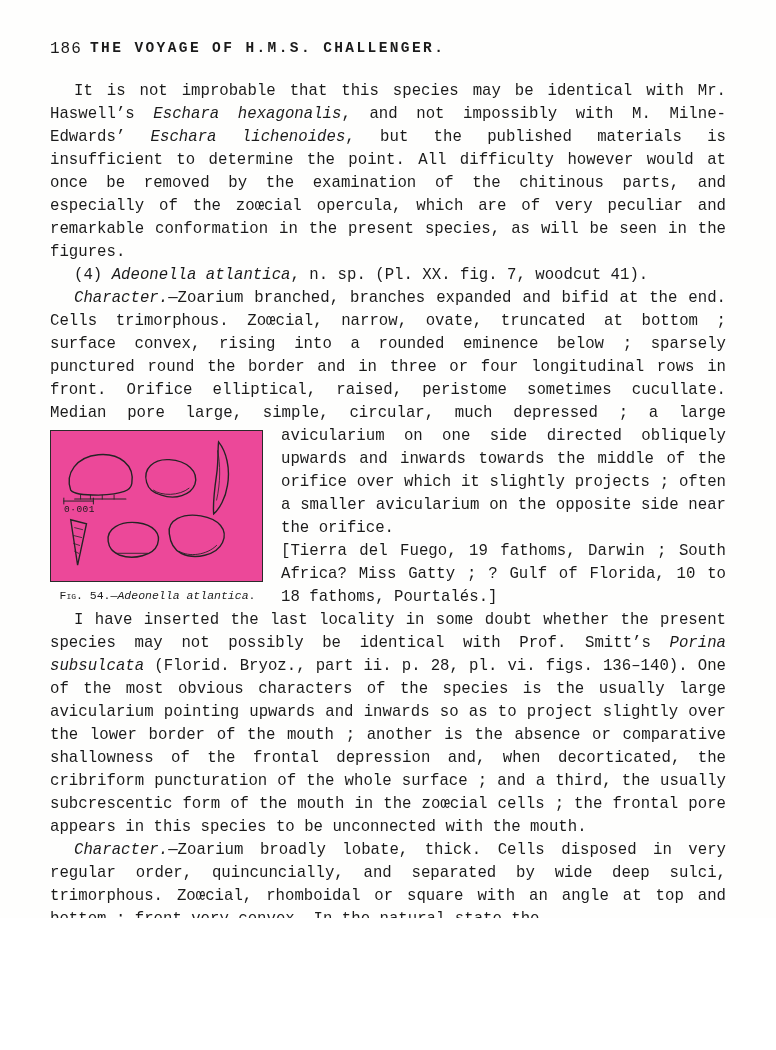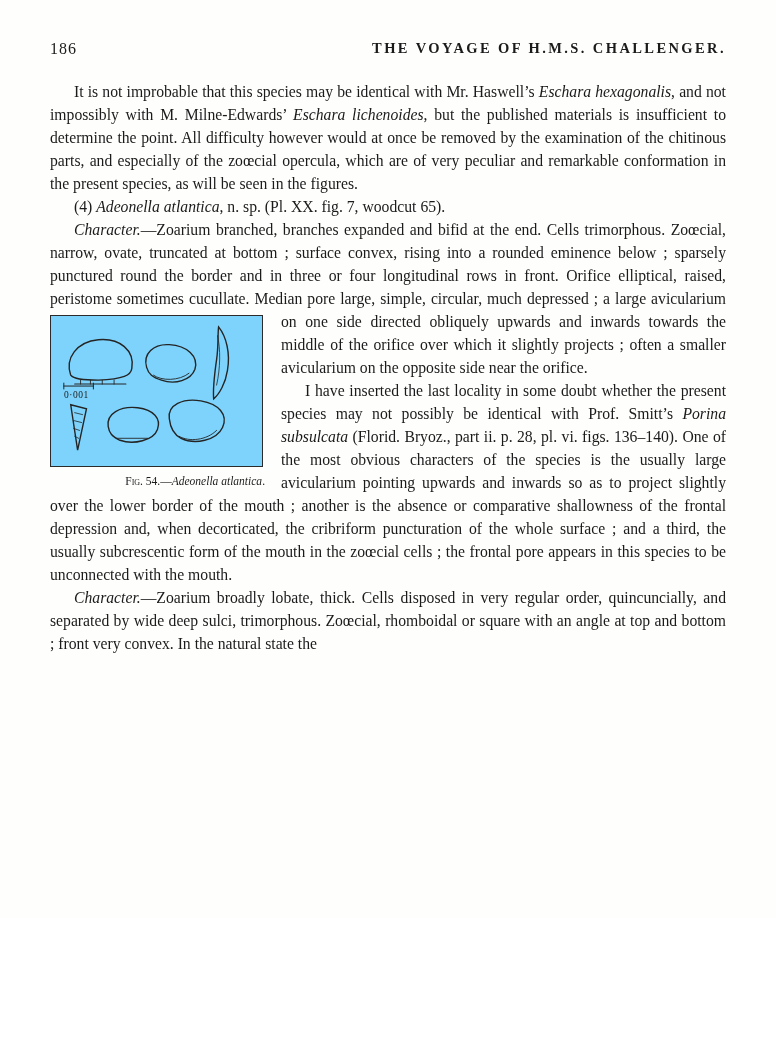--- a/index.html
+++ b/index.html
@@ -1,59 +1,59 @@
 <!DOCTYPE html>
 <html><head>
 <meta charset="utf-8">
 <style>
   html,body{margin:0;padding:0;background:#ffffff;}
   .page{
     width:776px;height:918px;box-sizing:border-box;
     background:#fefefd;color:#1b1b1b;
     padding:38px 50px 0 50px;
-    font-family:Liberation Serif, serif;
+    font-family:Liberation Mono, monospace;
     position:relative;overflow:hidden;
   }
   .header{position:relative;height:26px;margin-bottom:16px;}
   .pagenum{position:absolute;left:0;top:2px;font-size:16px;letter-spacing:1px;}
-  .runtitle{position:absolute;left:40px;right:0;top:2px;text-align:right;
+  .runtitle{position:absolute;left:40px;right:0;top:2px;text-align:left;
     font-size:14.5px;font-weight:bold;letter-spacing:2.4px;}
   .bodytext{font-size:15.7px;line-height:23px;text-align:justify;}
   .bodytext p{margin:0;}
   .ind{text-indent:24px;}
   .sp-sm{margin-top:9px;}
   .sp-md{margin-top:16px;}
   .it{font-style:italic;}
   .sc{font-variant:small-caps;}
   .figure{float:left;width:215px;margin:5px 16px 6px 0;text-indent:0;}
   .figbox{display:block;position:relative;width:211px;height:150px;
-    border:1.6px solid #2b2b2b;background:#7dd3fc;}
+    border:1.6px solid #2b2b2b;background:#ec4899;}
   .figbox svg{display:block;}
   .scale-label{position:absolute;left:13px;top:74px;font-size:9.5px;
     letter-spacing:0.5px;line-height:10px;}
-  .figcap{display:block;width:215px;text-align:right;font-size:11.5px;
+  .figcap{display:block;width:215px;text-align:center;font-size:11.5px;
     margin-top:7px;line-height:14px;}
 </style>
 </head>
 <body>
 
 <div class="page">
 
   <div class="header">
     <span class="pagenum">186</span>
     <span class="runtitle">THE VOYAGE OF H.M.S. CHALLENGER.</span>
   </div>
 
   <div class="bodytext">
 
 
 
     <p class="ind sp-sm"><span>It is not improbable that this species may be identical with Mr. Haswell’s </span><span class="it">Eschara hexagonalis</span><span>, and not impossibly with M. Milne-Edwards’ </span><span class="it">Eschara lichenoides</span><span>, but the published materials is insufficient to determine the point.  All difficulty however would at once be removed by the examination of the chitinous parts, and especially of the zoœcial opercula, which are of very peculiar and remarkable conformation in the present species, as will be seen in the figures.</span></p>
 
-    <p class="ind sp-md"><span>(4) </span><span class="it">Adeonella atlantica</span><span>, n. sp. (Pl. XX. fig. 7, woodcut 65).</span></p>
+    <p class="ind sp-md"><span>(4) </span><span class="it">Adeonella atlantica</span><span>, n. sp. (Pl. XX. fig. 7, woodcut 41).</span></p>
 
     <p class="ind sp-sm">
       <span><span class="it">Character.</span><span>—Zoarium branched, branches expanded and bifid at the end.  Cells trimorphous.  Zoœcial, narrow, ovate, truncated at bottom ; surface convex, rising into a rounded eminence below ; sparsely punctured round the border and in three or four longitudinal rows in front.  Orifice elliptical, raised, peristome sometimes cucullate. Median pore large, simple, circular, much depressed ; a large avicularium on one side </span></span><span class="figure">
           <span class="figbox">
           <svg viewBox="0 0 211 149" width="208" height="147">
             <g fill="none" stroke="#242424" stroke-width="1.4" stroke-linecap="round">
 
               <path d="M20,60 C14,43 26,26 48,24 C70,22 85,35 82,53 C81,60 74,64 48,65 C31,65 23,64 20,60 Z"></path>
               <path d="M24,69 L76,69" stroke-width="1.1"></path>
               <path d="M30,65 L30,69 M40,65 L40,69 M52,65 L52,69 M64,65 L64,69" stroke-width="0.9"></path>
@@ -76,20 +76,21 @@
               <path d="M130,122 C140,128 158,126 168,116" stroke-width="0.9"></path>
             </g>
           </svg>
           <span class="scale-label">0·001</span>
         </span>
           <span class="figcap"><span class="sc">Fig. 54.—</span><span class="it">Adeonella atlantica</span><span>.</span></span>
         </span><span><span>directed obliquely upwards and inwards towards the middle of the orifice over which it slightly projects ; often a smaller avicularium on the opposite side near the orifice.</span></span>
     </p>
 
 
+    <p class="sp-sm"><span>[Tierra del Fuego, 19 fathoms, Darwin ; South Africa? Miss Gatty ; ? Gulf of Florida, 10 to 18 fathoms, Pourtalés.]</span></p>
 
     <p class="ind sp-sm"><span>I have inserted the last locality in some doubt whether the present species may not possibly be identical with Prof. Smitt’s </span><span class="it">Porina subsulcata</span><span> (Florid. Bryoz., part ii. p. 28, pl. vi. figs. 136–140).  One of the most obvious characters of the species is the usually large avicularium pointing upwards and inwards so as to project slightly over the lower border of the mouth ; another is the absence or comparative shallowness of the frontal depression and, when decorticated, the cribriform puncturation of the whole surface ; and a third, the usually subcrescentic form of the mouth in the zoœcial cells ; the frontal pore appears in this species to be unconnected with the mouth.</span></p>
 
 
     <p class="ind sp-sm"><span class="it">Character.</span><span>—Zoarium broadly lobate, thick.  Cells disposed in very regular order, quincuncially, and separated by wide deep sulci, trimorphous.  Zoœcial, rhomboidal or square with an angle at top and bottom ; front very convex.  In the natural state the</span></p>
 
   </div>
 </div>
 
 </body></html>

